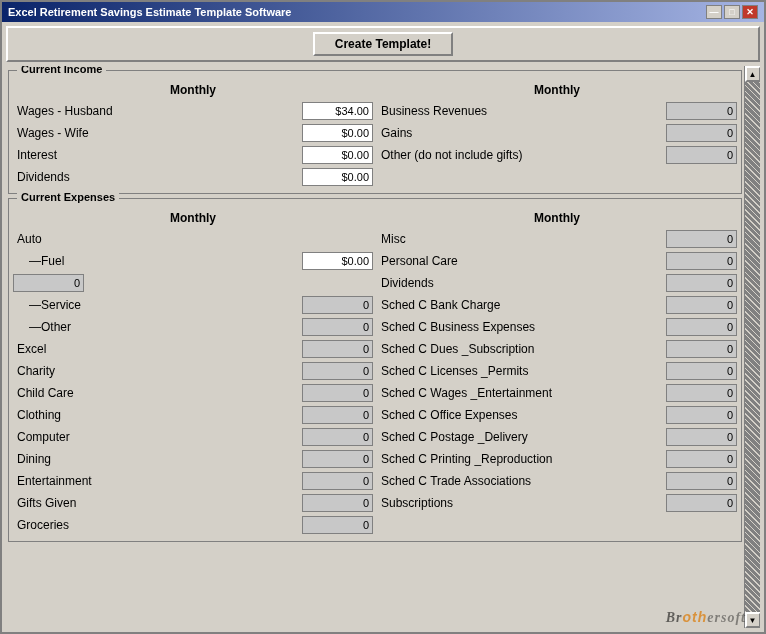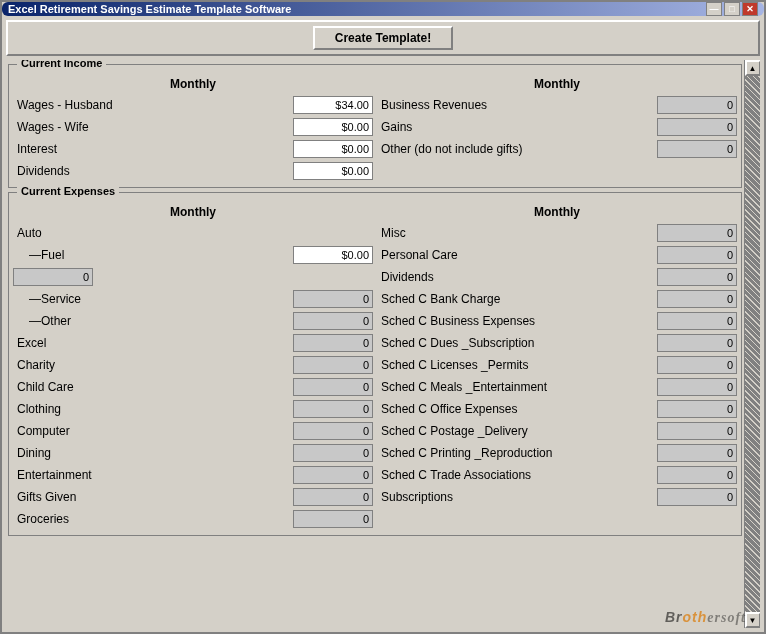--- a/index.html
+++ b/index.html
@@ -21,23 +21,22 @@
     }
     .title-bar {
       background: linear-gradient(to right, #0a246a, #a6b5e4);
       color: white;
       font-size: 11px;
       font-weight: bold;
       padding: 3px 6px;
       display: flex;
       align-items: center;
       justify-content: space-between;
-      height: 14px;
+      height: 20px;
       flex-shrink: 0;
-      border-radius: 6px;
     }
     .title-bar-controls {
       display: flex;
       gap: 2px;
     }
     .title-bar-btn {
       width: 16px;
       height: 14px;
       background: #d4d0c8;
       border: 1px solid #808080;
@@ -153,21 +152,21 @@
       margin-bottom: 2px;
       height: 20px;
     }
     .row-label {
       flex: 1;
       font-size: 12px;
       padding-left: 4px;
     }
     .row-label.indent1 { padding-left: 16px; }
     .input-field {
-      width: 80px;
+      width: 71px;
       height: 18px;
       border: 1px solid #808080;
       background: white;
       font-size: 11px;
       text-align: right;
       padding-right: 3px;
       font-family: Arial, sans-serif;
     }
     .input-field.dark {
       background: #c8c8c8;
@@ -330,21 +329,21 @@
               </div>
               <div class="row">
                 <span class="row-label">Sched C Dues _Subscription</span>
                 <input class="input-field dark" type="text" value="0" style="">
               </div>
               <div class="row">
                 <span class="row-label">Sched C Licenses _Permits</span>
                 <input class="input-field dark" type="text" value="0" style="">
               </div>
               <div class="row">
-                <span class="row-label">Sched C Meals _Entertainment</span>
+                <span class="row-label">Sched C Wages _Entertainment</span>
                 <input class="input-field dark" type="text" value="0" style="">
               </div>
               <div class="row">
                 <span class="row-label">Sched C Office Expenses</span>
                 <input class="input-field dark" type="text" value="0" style="">
               </div>
               <div class="row">
                 <span class="row-label">Sched C Postage _Delivery</span>
                 <input class="input-field dark" type="text" value="0" style="">
               </div>
@@ -369,14 +368,14 @@
       <div class="scrollbar-right">
         <div class="scrollbar-arrow">▲</div>
         <div class="scrollbar-track"></div>
         <div class="scrollbar-arrow">▼</div>
       </div>
     </div>
   </div>
 </div>
 
 <div class="watermark">
-  <span style="color:rgba(0,0,0,0.55);font-style:italic;font-family:Liberation Sans, sans-serif;font-size:14px;">Br</span><span style="color:rgba(220,120,0,0.7);font-style:italic;font-family:Liberation Sans, sans-serif;font-size:14px;">oth</span><span style="color:rgba(0,0,0,0.4);font-style:italic;font-family:serif;font-size:14px;">ersoft</span>
+  <span style="color:rgba(0,0,0,0.55);font-style:italic;font-family:Liberation Serif, serif;font-size:14px;">Br</span><span style="color:rgba(220,120,0,0.7);font-style:italic;font-family:Liberation Sans, sans-serif;font-size:14px;">oth</span><span style="color:rgba(0,0,0,0.4);font-style:italic;font-family:serif;font-size:14px;">ersoft</span>
 </div>
 
 </body></html>

